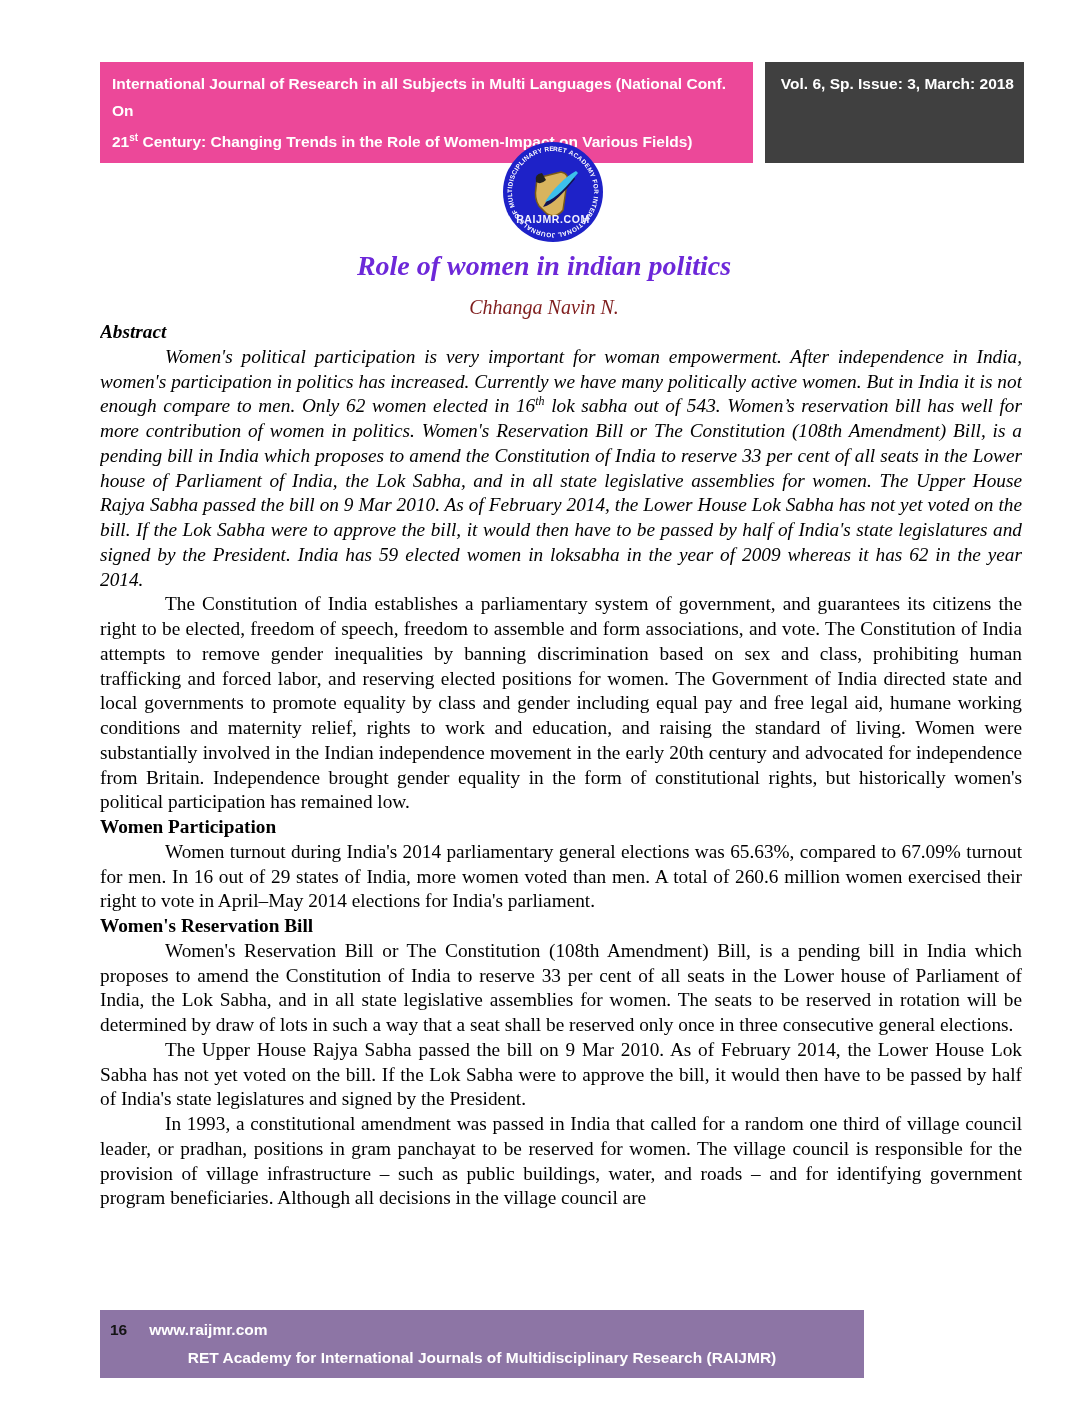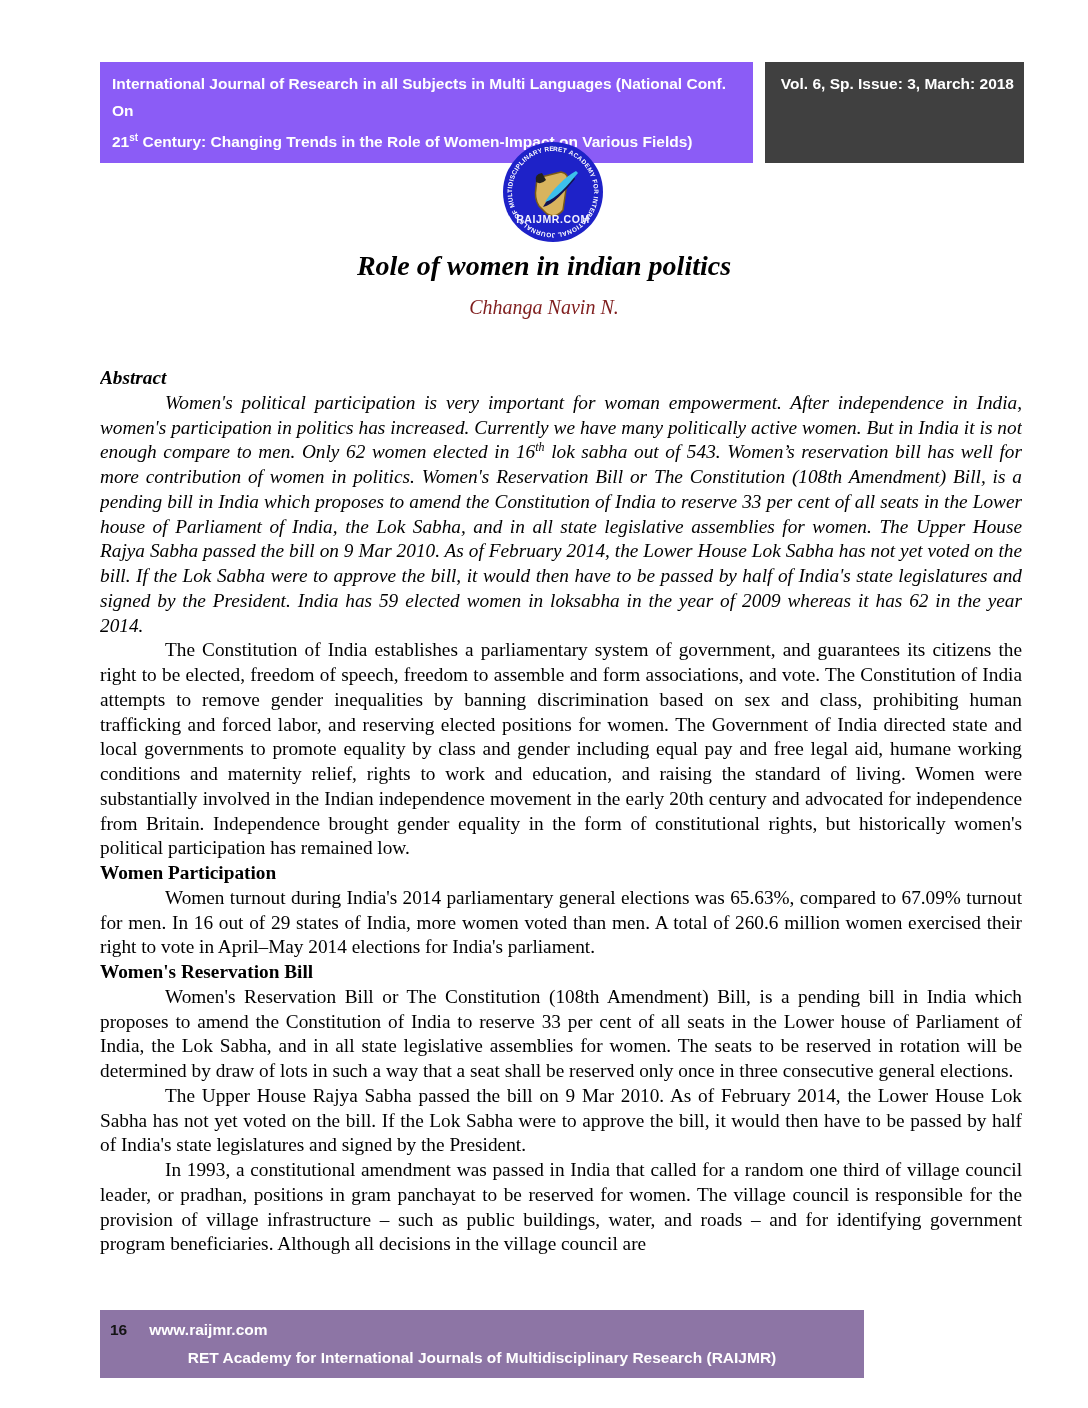--- a/index.html
+++ b/index.html
@@ -3,48 +3,47 @@
 <meta charset="utf-8">
 <style>
   html,body { margin:0; padding:0; background:#ffffff; }
   .page {
     position:relative; width:1088px; height:1408px; background:#ffffff;
     font-family:"Liberation Serif", serif; color:#111; overflow:hidden;
   }
   
   .header { position:absolute; left:100px; top:62px; width:924px; display:flex; }
   .header-purple {
-    background:#8b5cf6; color:#ffffff; width:629px; padding:8px 12px;
+    background:#ec4899; color:#ffffff; width:629px; padding:8px 12px;
     font-family:"Liberation Sans", sans-serif; font-weight:bold; font-size:15.5px;
     line-height:27px;
   }
   .header-purple sup { font-size:10px; }
   .header-gap { width:12px; background:#ffffff; }
   .header-black {
     background:#404040; color:#ffffff; flex:1; padding:8px 10px; text-align:right;
     font-family:"Liberation Sans", sans-serif; font-weight:bold; font-size:15.5px;
     line-height:27px;
   }
   
   .logo-wrap { position:absolute; left:501px; top:140px; width:104px; height:104px; }
   
   .title {
     position:absolute; left:0; top:250px; width:100%; text-align:center;
-    font-size:28px; font-weight:bold; font-style:italic; color:#000000;
+    font-size:28px; font-weight:bold; font-style:italic; color:#6d28d9;
   }
   .author {
     position:absolute; left:0; top:296px; width:100%; text-align:center;
     font-size:20px; font-style:italic; color:#7f1d1d;
   }
   
   .content {
     position:absolute; left:100px; top:320px; width:922px; height:988px;
     font-size:19.3px; line-height:24.75px; text-align:justify; color:#000;
     overflow:hidden;
-    margin-top:46px;
   }
   .content h2 { margin:0; font-size:19.3px; line-height:24.75px; font-weight:bold; text-align:left; }
   .content h2.italic { font-style:italic; }
   .content p { margin:0; text-indent:65px; }
   .content p.abstract { font-style:italic; }
   .content sup { font-size:12px; line-height:0; }
   
   .footer {
     position:absolute; left:100px; top:1310px; width:764px; background:#8d75a5;
     color:#ffffff; font-family:"Liberation Sans", sans-serif; font-weight:bold;

